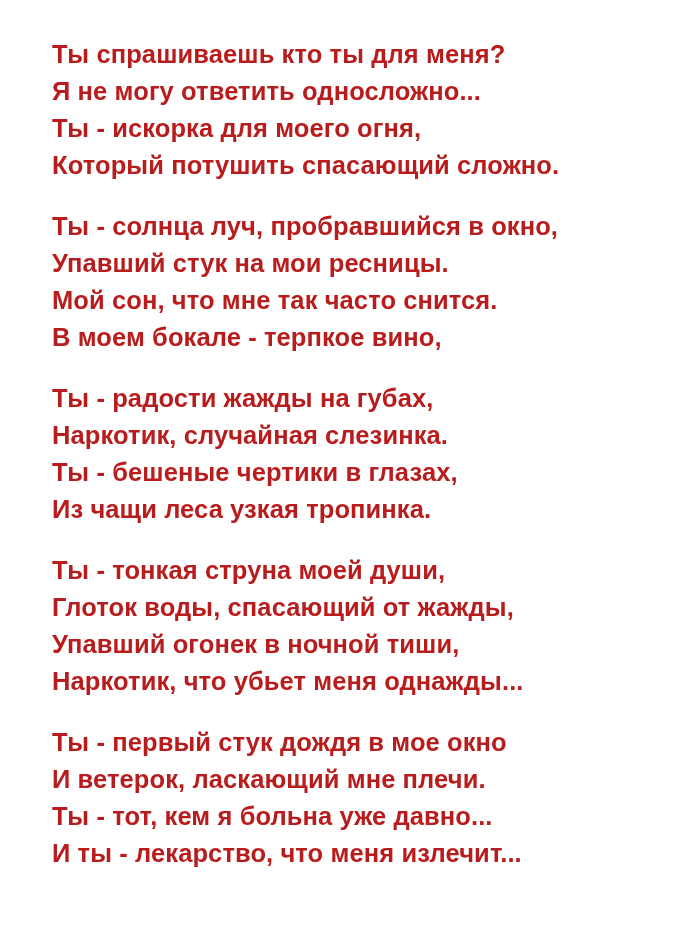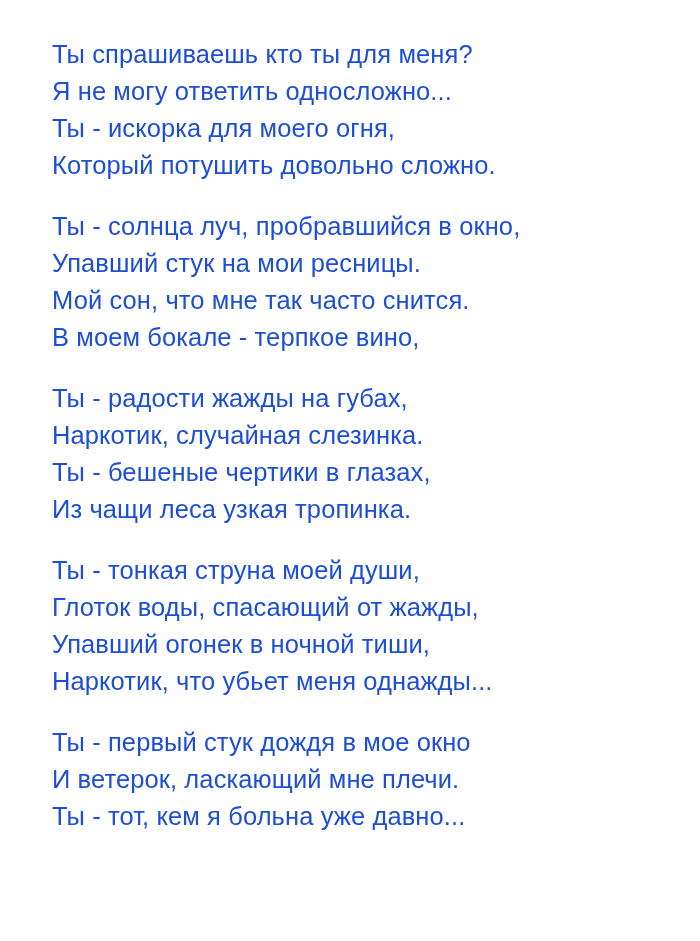--- a/index.html
+++ b/index.html
@@ -24,36 +24,36 @@
   }
   .stanza {
     margin-bottom: 24px;
   }
   .stanza:last-child {
     margin-bottom: 18px;
   }
   .line {
     font-size: 25.5px;
     line-height: 37px;
-    font-weight: normal;
+    font-weight: bold;
     letter-spacing: 0.1px;
     white-space: pre;
-    color: #1d4ed8;
+    color: #b91c1c;
   }
 </style>
 </head>
 <body>
 
 <div class="poem">
 
   <div class="stanza">
     <div class="line">Ты спрашиваешь кто ты для меня?</div>
     <div class="line">Я не могу ответить односложно...</div>
     <div class="line">Ты - искорка для моего огня,</div>
-    <div class="line">Который потушить довольно сложно.</div>
+    <div class="line">Который потушить спасающий сложно.</div>
   </div>
 
   <div class="stanza">
     <div class="line">Ты - солнца луч, пробравшийся в окно,</div>
     <div class="line">Упавший стук на мои ресницы.</div>
     <div class="line">Мой сон, что мне так часто снится.</div>
     <div class="line">В моем бокале - терпкое вино,</div>
   </div>
 
   <div class="stanza">
@@ -67,15 +67,16 @@
     <div class="line">Ты - тонкая струна моей души,</div>
     <div class="line">Глоток воды, спасающий от жажды,</div>
     <div class="line">Упавший огонек в ночной тиши,</div>
     <div class="line">Наркотик, что убьет меня однажды...</div>
   </div>
 
   <div class="stanza">
     <div class="line">Ты - первый стук дождя в мое окно</div>
     <div class="line">И ветерок, ласкающий мне плечи.</div>
     <div class="line">Ты - тот, кем я больна уже давно...</div>
+    <div class="line">И ты - лекарство, что меня излечит...</div>
   </div>
 
 </div>
 
 </body></html>

